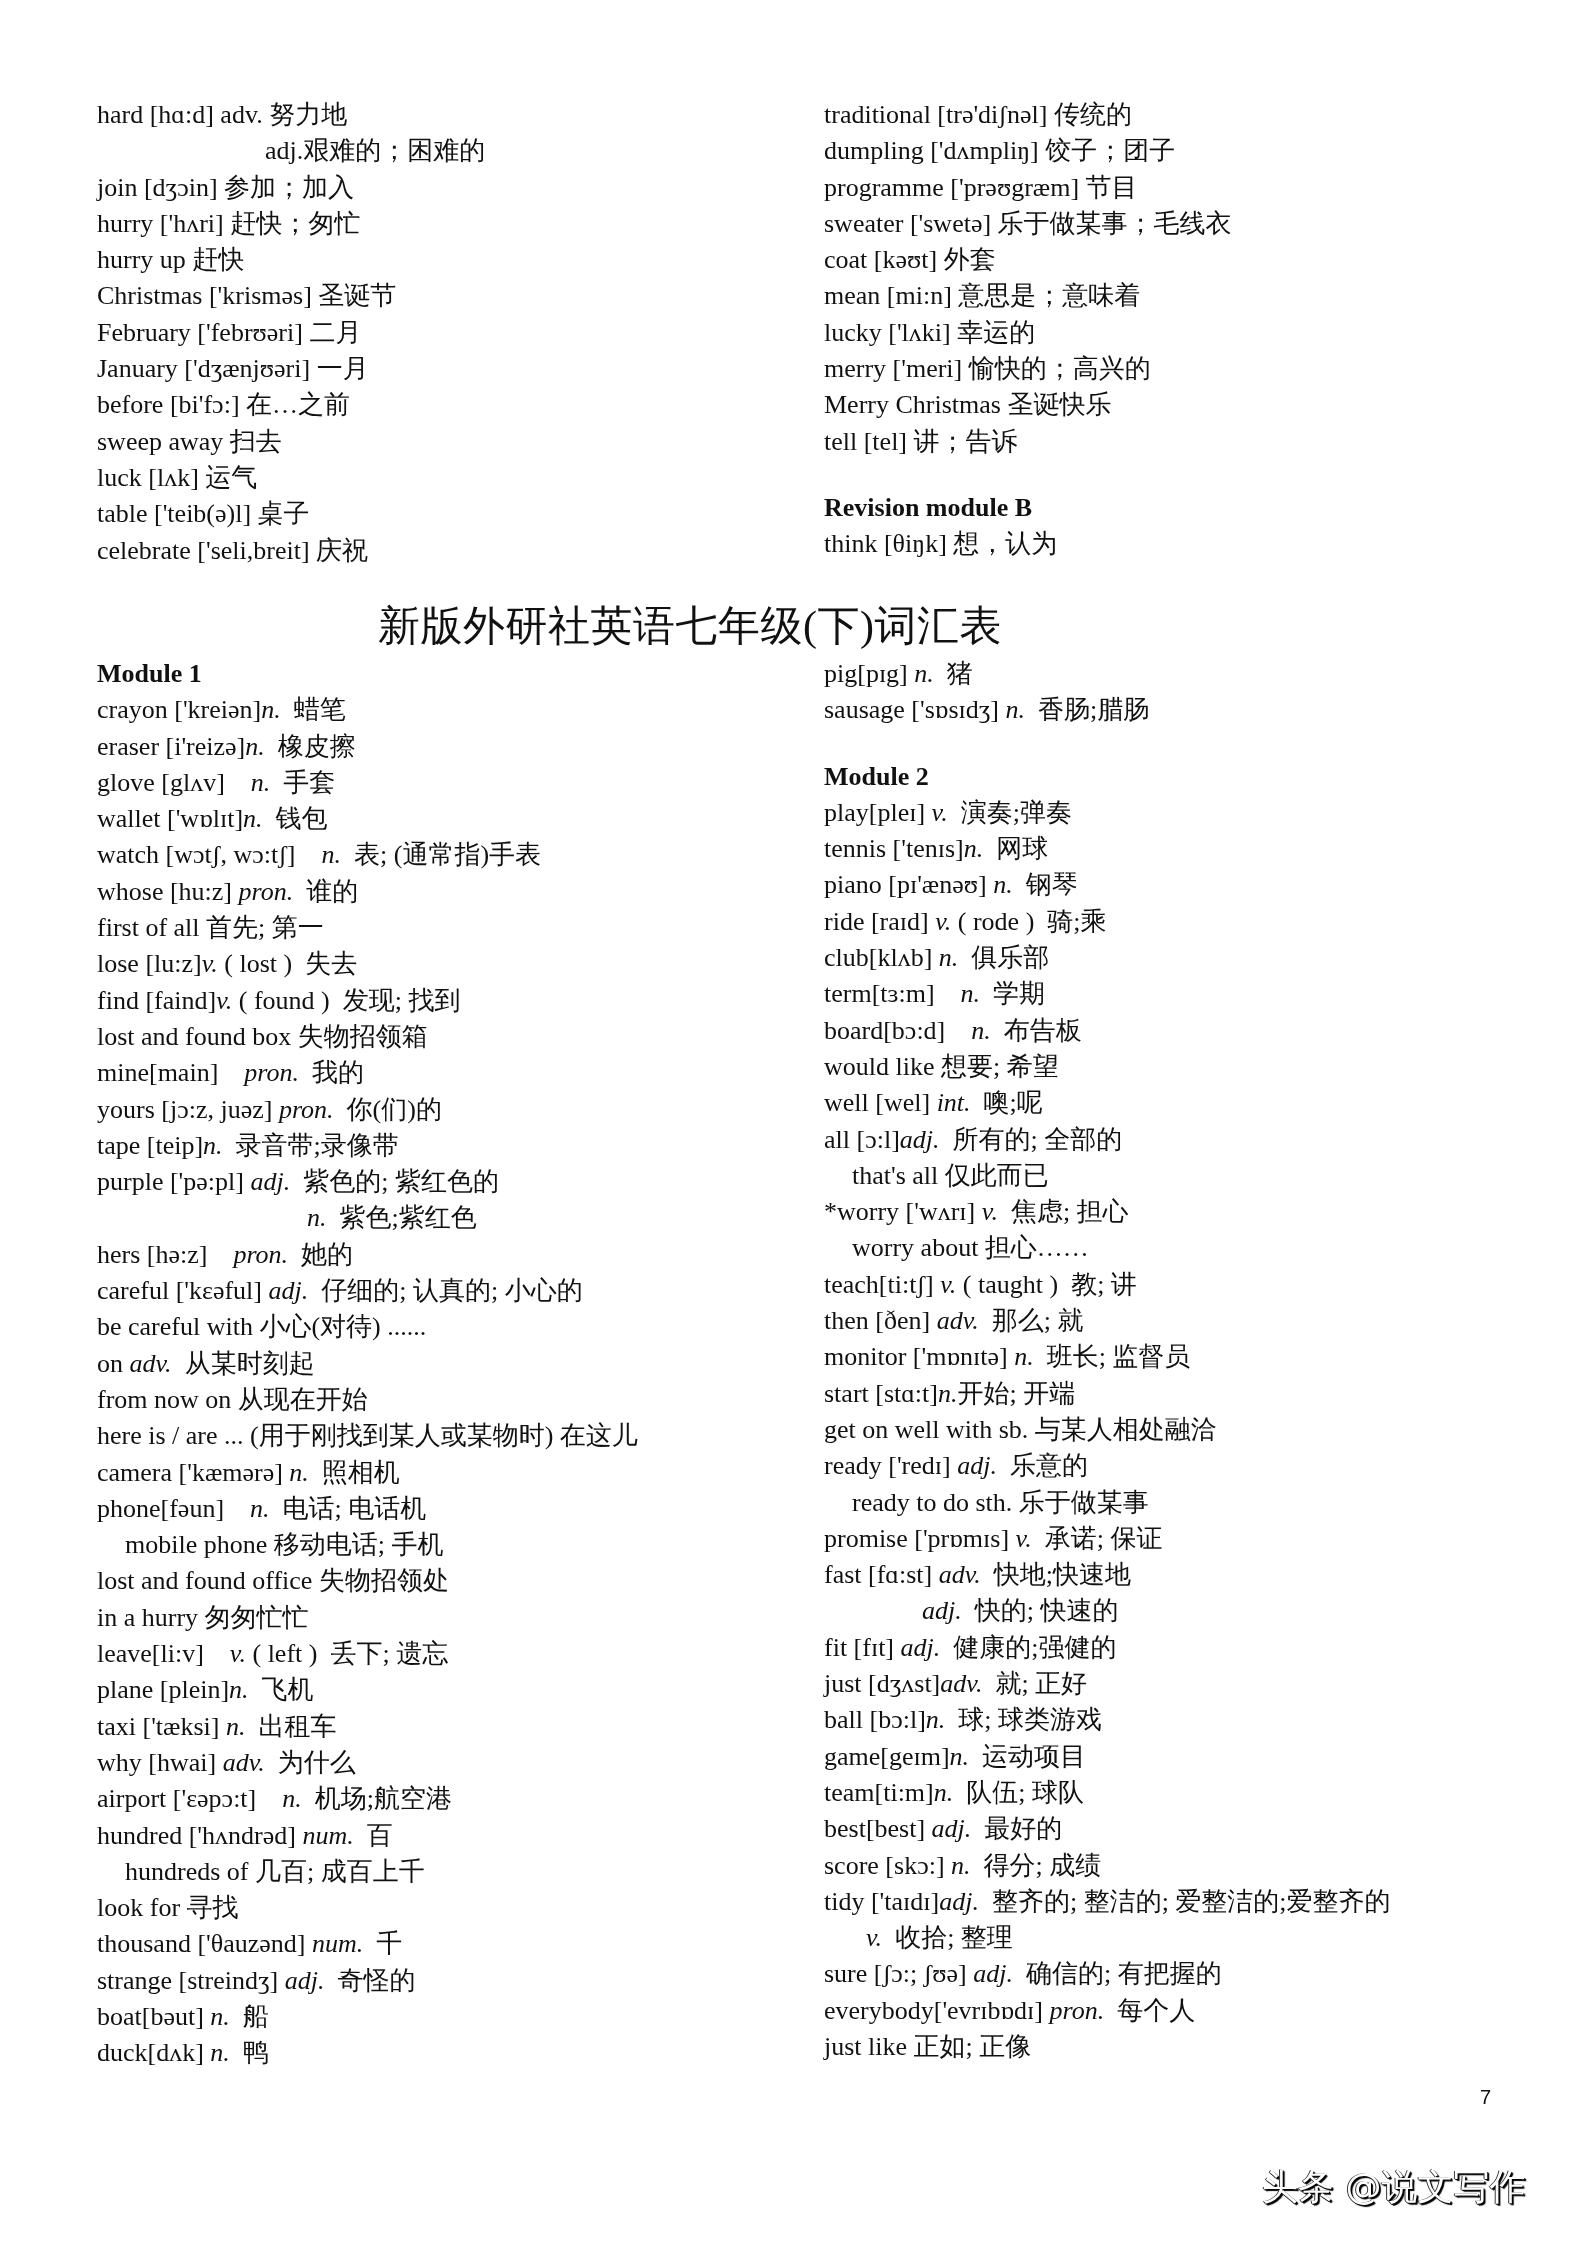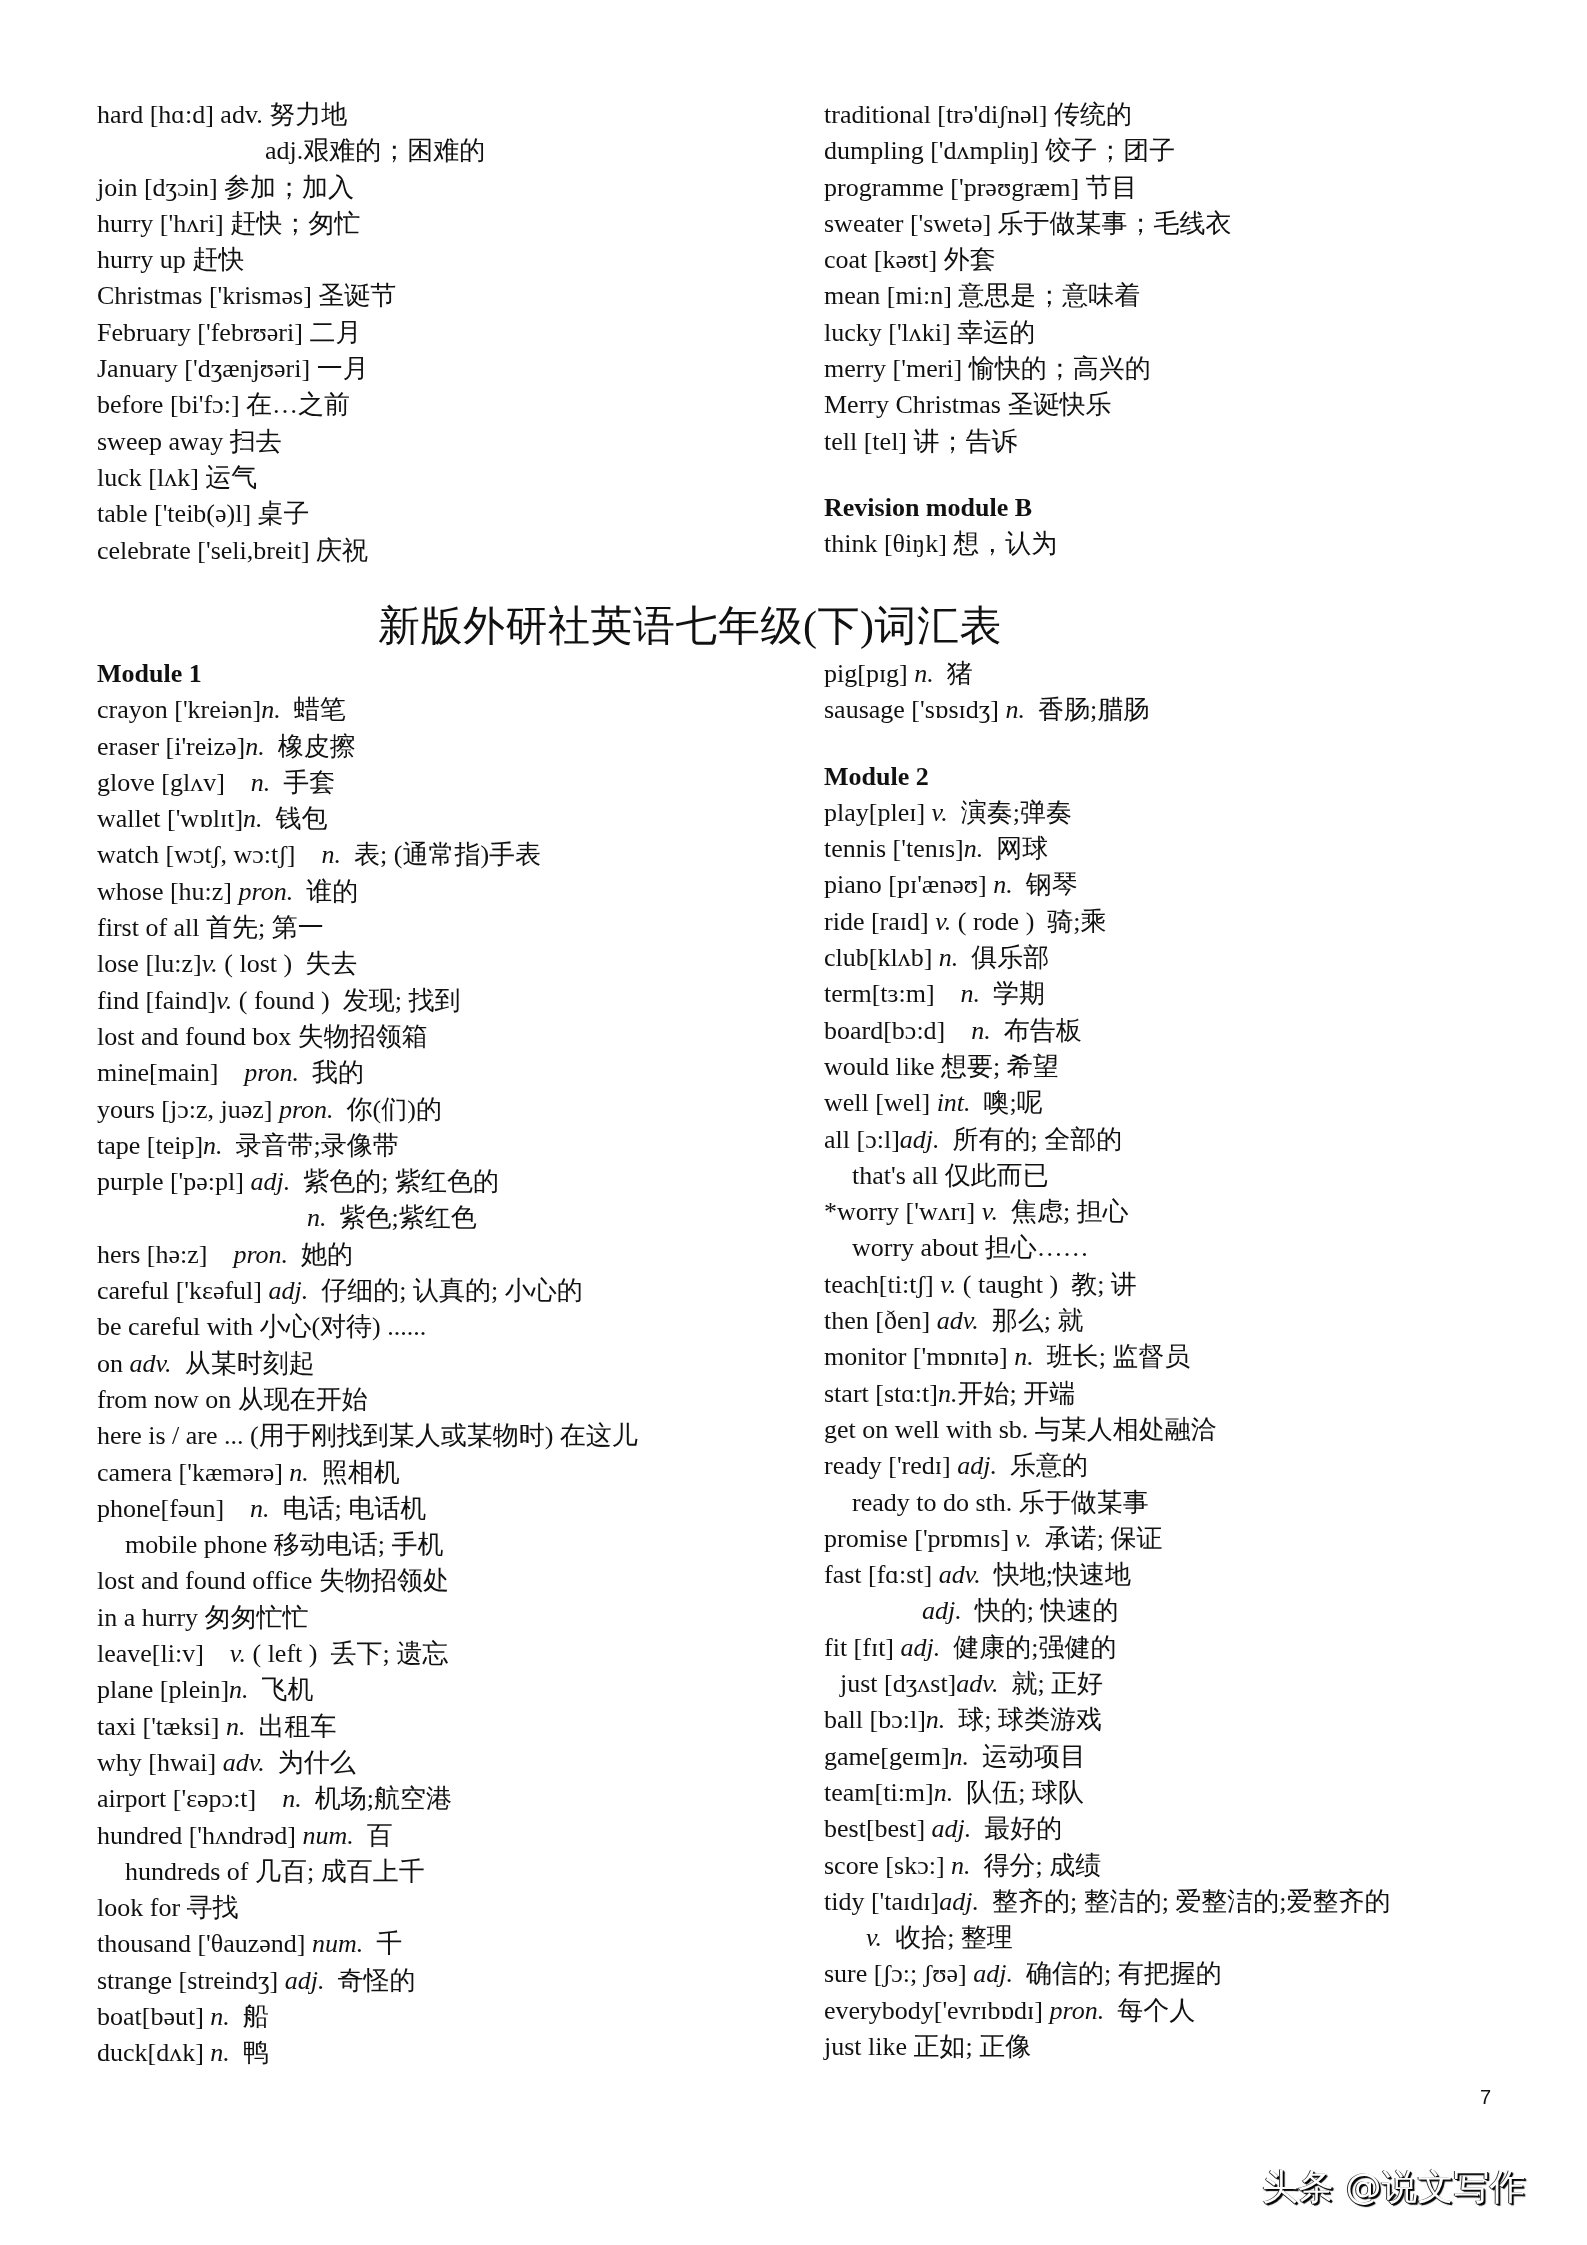--- a/index.html
+++ b/index.html
@@ -129,21 +129,21 @@
     <div class="line"><span class="word" style="white-space: pre;">then [ðen] </span><span class="pos pos" style="white-space: pre;">adv.</span><span class="meaning" style="white-space: pre;">  那么; 就</span></div>
     <div class="line"><span class="word" style="white-space: pre;">monitor ['mɒnɪtə] </span><span class="pos pos" style="white-space: pre;">n.</span><span class="meaning" style="white-space: pre;">  班长; 监督员</span></div>
     <div class="line"><span class="word" style="white-space: pre;">start [stɑ:t]</span><span class="pos pos" style="white-space: pre;">n.</span><span class="meaning" style="white-space: pre;">开始; 开端</span></div>
     <div class="line"><span>get on well with sb.  与某人相处融洽</span></div>
     <div class="line"><span class="word" style="white-space: pre;">ready ['redɪ] </span><span class="pos pos" style="white-space: pre;">adj.</span><span class="meaning" style="white-space: pre;">  乐意的</span></div>
     <div class="line" style="padding-left: 28px;"><span>ready to do sth.  乐于做某事</span></div>
     <div class="line"><span class="word" style="white-space: pre;">promise ['prɒmɪs] </span><span class="pos pos" style="white-space: pre;">v.</span><span class="meaning" style="white-space: pre;">  承诺; 保证</span></div>
     <div class="line"><span class="word" style="white-space: pre;">fast [fɑ:st] </span><span class="pos pos" style="white-space: pre;">adv.</span><span class="meaning" style="white-space: pre; text-align: right;">  快地;快速地</span></div>
     <div class="line" style="padding-left: 98px;"><span class="word" style="white-space: pre;"></span><span class="pos pos" style="white-space: pre;">adj.</span><span class="meaning" style="white-space: pre;">  快的; 快速的</span></div>
     <div class="line"><span class="word" style="white-space: pre;">fit [fɪt] </span><span class="pos pos" style="white-space: pre;">adj.</span><span class="meaning" style="white-space: pre;">  健康的;强健的</span></div>
-    <div class="line"><span class="word" style="white-space: pre; margin-left: 16px;">just [dʒʌst]</span><span class="pos pos" style="white-space: pre;">adv.</span><span class="meaning" style="white-space: pre;">  就; 正好</span></div>
+    <div class="line"><span class="word" style="white-space: pre;">just [dʒʌst]</span><span class="pos pos" style="white-space: pre;">adv.</span><span class="meaning" style="white-space: pre;">  就; 正好</span></div>
     <div class="line"><span class="word" style="white-space: pre;">ball [bɔ:l]</span><span class="pos pos" style="white-space: pre;">n.</span><span class="meaning" style="white-space: pre;">  球; 球类游戏</span></div>
     <div class="line"><span class="word" style="white-space: pre;">game[geɪm]</span><span class="pos pos" style="white-space: pre;">n.</span><span class="meaning" style="white-space: pre;">  运动项目</span></div>
     <div class="line"><span class="word" style="white-space: pre;">team[ti:m]</span><span class="pos pos" style="white-space: pre;">n.</span><span class="meaning" style="white-space: pre;">  队伍; 球队</span></div>
     <div class="line"><span class="word" style="white-space: pre;">best[best] </span><span class="pos pos" style="white-space: pre;">adj.</span><span class="meaning" style="white-space: pre;">  最好的</span></div>
     <div class="line"><span class="word" style="white-space: pre;">score [skɔ:] </span><span class="pos pos" style="white-space: pre;">n.</span><span class="meaning" style="white-space: pre;">  得分; 成绩</span></div>
     <div class="line"><span class="word" style="white-space: pre;">tidy ['taɪdɪ]</span><span class="pos pos" style="white-space: pre;">adj.</span><span class="meaning" style="white-space: pre;">  整齐的; 整洁的; 爱整洁的;爱整齐的</span></div>
     <div class="line" style="padding-left: 42px;"><span class="word" style="white-space: pre;"></span><span class="pos pos" style="white-space: pre;">v.</span><span class="meaning" style="white-space: pre;">  收拾; 整理</span></div>
     <div class="line"><span class="word" style="white-space: pre;">sure [ʃɔ:; ʃʊə] </span><span class="pos pos" style="white-space: pre;">adj.</span><span class="meaning" style="white-space: pre;">  确信的; 有把握的</span></div>
     <div class="line"><span class="word" style="white-space: pre;">everybody['evrɪbɒdɪ] </span><span class="pos pos" style="white-space: pre;">pron.</span><span class="meaning" style="white-space: pre;">  每个人</span></div>
     <div class="line"><span>just like 正如; 正像</span></div>

